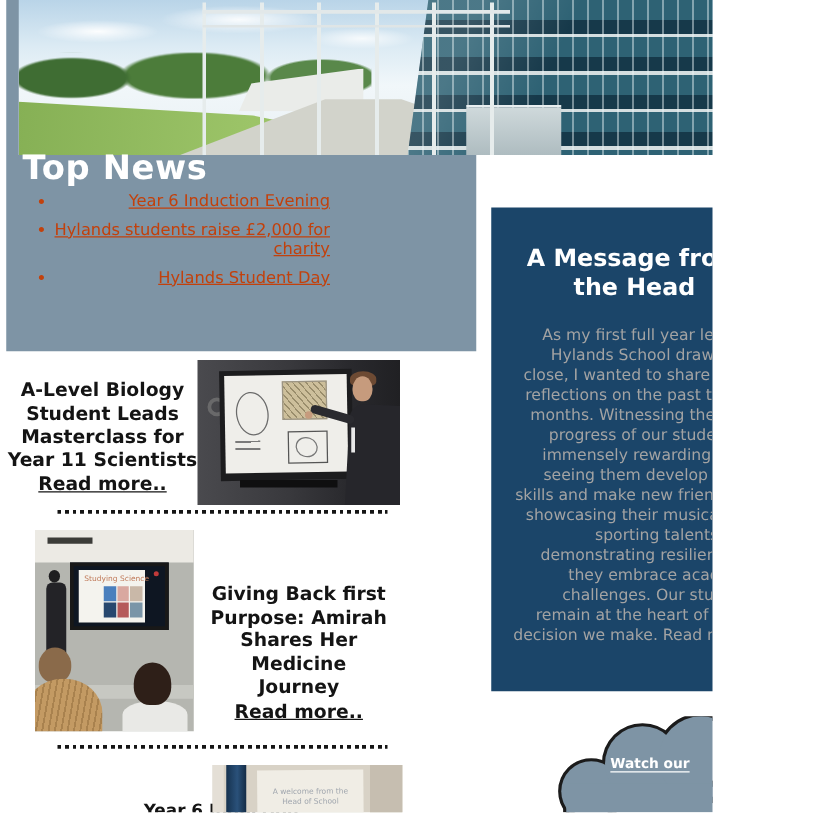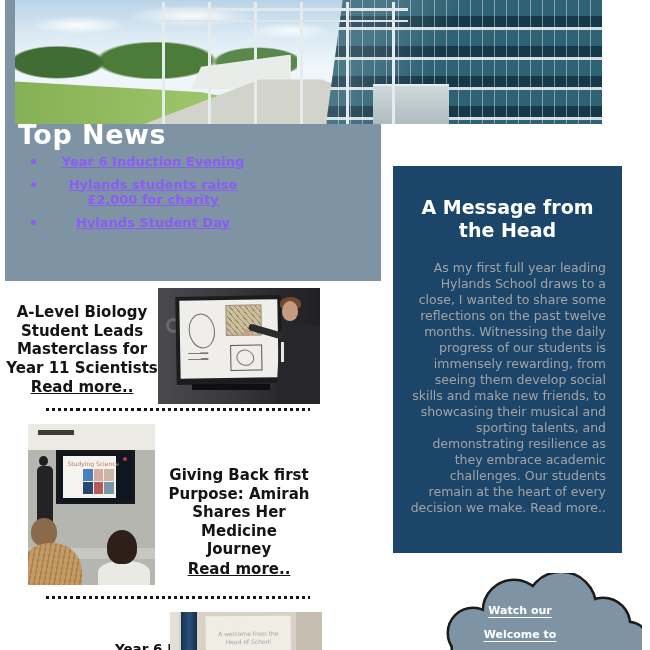--- a/index.html
+++ b/index.html
@@ -1,36 +1,36 @@
 <!DOCTYPE html>
 <html><head>
 <meta charset="utf-8">
 <style>
   * { box-sizing: border-box; margin: 0; padding: 0; }
   html,body { background:#fff; }
   .page {
-    position: relative; width: 650px; height: 650px; overflow: hidden;
+    position: relative; width: 570px; height: 650px; overflow: hidden;
     background: #ffffff;
     font-family: "DejaVu Sans", "Liberation Sans", sans-serif;
   }
   .abs { position: absolute; }
 
   
   .gray-box { left:5px; top:0; width:376px; height:281px; background:#7E94A5; }
   .top-news-title {
     left:18px; top:119px; color:#fff; font-size:27px; font-weight:800;
     letter-spacing:.5px; z-index:3;
   }
   ul.top-news-list {
     position:absolute; left:18px; top:154px; width:352px; z-index:3;
     list-style:none; padding-left:24px;
   }
   ul.top-news-list li {
-    position:relative; width:222px; text-align:center;
-    color:#8b5cf6; font-weight:700; font-size:13px; line-height:15.5px;
+    position:relative; width:222px; text-align:right;
+    color:#c2410c; font-weight:400; font-size:13px; line-height:15.5px;
     text-decoration:underline; margin-bottom:7px; cursor:pointer;
   }
   ul.top-news-list li::before {
     content:"\2022"; position:absolute; left:-13px; top:1px;
     font-size:14px; text-decoration:none;
   }
   ul.top-news-list li.li4 { width:322px; font-size:12px; line-height:15px; }
   ul.top-news-list li sup { font-size:8px; }
 
   
@@ -266,16 +266,15 @@
           <circle cx="77" cy="38" r="30"></circle>
         <circle cx="124" cy="34" r="34"></circle>
           <circle cx="166" cy="52" r="26"></circle>
         <circle cx="191" cy="70" r="20"></circle>
           <rect x="16" y="54" width="176" height="40"></rect>
       </g>
     </svg>
   </div>
   <div class="abs cloud-text">
     <div>Watch our</div>
-    <div>Welcome to</div>
   </div>
 
 </div>
 
 </body></html>

